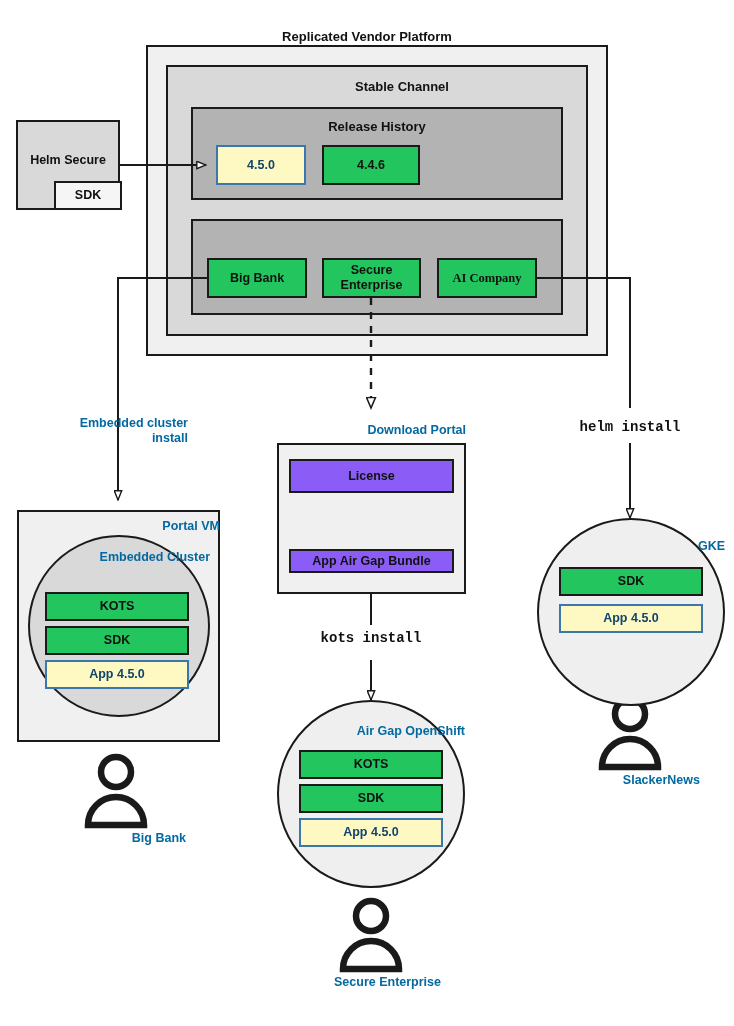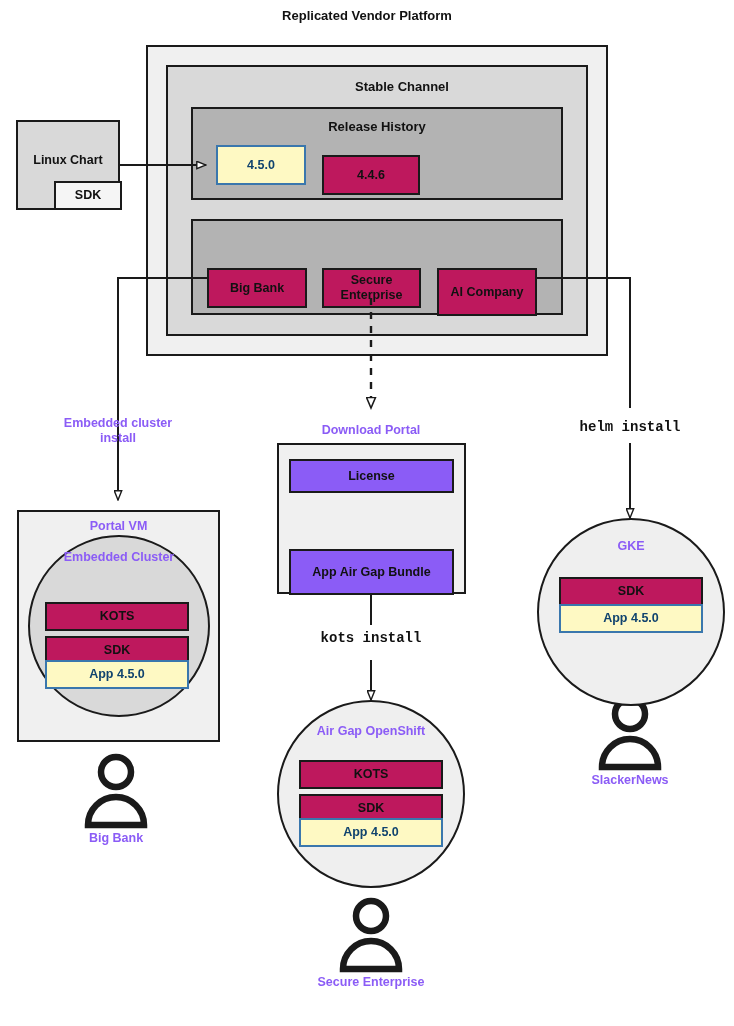--- a/index.html
+++ b/index.html
@@ -45,35 +45,35 @@
     font-family: "Liberation Mono", "DejaVu Sans Mono", monospace;
     font-weight: bold;
     font-size: 14px;
     text-align: center;
     color: #111;
     line-height: 16px;
   }
   .cap {
     font-weight: bold;
     font-size: 12.5px;
-    text-align: center;
+    text-align: right;
     line-height: 15px;
-    color: #8b5cf6;
+    color: #0369a1;
   }
 
   
   .box {
     border: 2px solid #1a1a1a;
     background: #ffffff;
   }
   .fill-l1 { background: #f0f0f0; }
   .fill-l2 { background: #d9d9d9; }
   .fill-l3 { background: #b3b3b3; }
   .fill-grey { background: #8b5cf6; }
-  .fill-white { background: #be185d; margin-top: 10px; }
+  .fill-white { background: #22c55e; }
   .fill-lite { background: #f5f5f5; }
 
   .blue {
     background: #fef9c3;
     border: 2px solid #3a77ad;
     color: #10436e;
   }
   .blue .lbl, .blue.lbl { color: #10436e; }
 
   .circle {
@@ -93,41 +93,41 @@
   }
   .stroke { stroke: #1a1a1a; stroke-width: 2; fill: none; }
   .stroke-dash { stroke: #1a1a1a; stroke-width: 2.4; fill: none; stroke-dasharray: 7 7; }
   .person { stroke: #1a1a1a; stroke-width: 6.5; fill: none; stroke-linecap: round; }
 </style>
 </head>
 <body>
 
 <div id="stage">
 
-  <div class="abs ttl" style="left:0; top:8px; width:734px;">Replicated Vendor Platform</div>
+  <div class="abs ttl" style="left:0; top:29px; width:734px;">Replicated Vendor Platform</div>
 
   <div class="abs box fill-l1" style="left:146px; top:45px; width:462px; height:311px;"></div>
 
   <div class="abs box fill-l2" style="left:166px; top:65px; width:422px; height:271px;"></div>
   <div class="abs ttl" style="left:166px; top:79px; width:472px;">Stable Channel</div>
 
   <div class="abs box fill-l3" style="left:191px; top:107px; width:372px; height:93px;"></div>
   <div class="abs ttl" style="left:191px; top:119px; width:372px;">Release History</div>
 
   <div class="abs blue lbl" style="left:216px; top:145px; width:90px; height:40px;">4.5.0</div>
   <div class="abs box lbl fill-white" style="left:322px; top:145px; width:98px; height:40px;">4.4.6</div>
 
   <div class="abs box fill-l3" style="left:191px; top:219px; width:372px; height:96px;"></div>
 
   <div class="abs box lbl fill-white" style="left:207px; top:258px; width:100px; height:40px;">Big Bank</div>
   <div class="abs box lbl fill-white" style="left:322px; top:258px; width:99px; height:40px; padding:0 4px;">Secure Enterprise</div>
-  <div class="abs box lbl fill-white" style="left:437px; top:258px; width:100px; height:48px;">AI Company</div>
+  <div class="abs box lbl fill-white" style="left:437px; top:258px; width:100px; height:40px;font-family:Liberation Serif, serif;">AI Company</div>
 
   <div class="abs box fill-l2" style="left:16px; top:120px; width:104px; height:90px;"></div>
-  <div class="abs lbl" style="left:16px; top:152px; width:104px; height:16px;">Linux Chart</div>
+  <div class="abs lbl" style="left:16px; top:152px; width:104px; height:16px;">Helm Secure</div>
   <div class="abs box lbl fill-lite" style="left:54px; top:181px; width:68px; height:29px;">SDK</div>
 
   <svg class="conn" viewBox="0 0 734 1026">
     <defs>
       <marker id="ar" markerWidth="11" markerHeight="9" refX="10" refY="4.5" orient="auto" markerUnits="userSpaceOnUse">
         <path d="M0.8,0.8 L10,4.5 L0.8,8.2 Z" fill="#ffffff" stroke="#1a1a1a" stroke-width="1.4"></path>
       </marker>
       <marker id="ard" markerWidth="13" markerHeight="11" refX="11.5" refY="5.5" orient="auto" markerUnits="userSpaceOnUse">
         <path d="M1,1 L11.5,5.5 L1,10 Z" fill="#ffffff" stroke="#1a1a1a" stroke-width="1.6"></path>
       </marker>
@@ -160,21 +160,21 @@
     </g>
   </svg>
 
   <div class="abs cap" style="left:48px; top:416px; width:140px;">Embedded cluster install</div>
   <div class="abs mono" style="left:545px; top:419px; width:170px;">helm install</div>
   <div class="abs mono" style="left:291px; top:630px; width:160px;">kots install</div>
 
   <div class="abs cap" style="left:276px; top:423px; width:190px;">Download Portal</div>
   <div class="abs box fill-l1" style="left:277px; top:443px; width:189px; height:151px;"></div>
   <div class="abs box lbl fill-grey" style="left:289px; top:459px; width:165px; height:34px;">License</div>
-  <div class="abs box lbl fill-grey" style="left:289px; top:549px; width:165px; height:46px;">App Air Gap Bundle</div>
+  <div class="abs box lbl fill-grey" style="left:289px; top:549px; width:165px; height:24px;">App Air Gap Bundle</div>
 
   <div class="abs box fill-l1" style="left:17px; top:510px; width:203px; height:232px;"></div>
   <div class="abs cap" style="left:17px; top:519px; width:203px;">Portal VM</div>
   <div class="abs circle circle-l2" style="left:28px; top:535px; width:182px; height:182px;"></div>
   <div class="abs cap" style="left:28px; top:550px; width:182px;">Embedded Cluster</div>
   <div class="abs box lbl fill-white" style="left:45px; top:592px; width:144px; height:29px;">KOTS</div>
   <div class="abs box lbl fill-white" style="left:45px; top:626px; width:144px; height:29px;">SDK</div>
   <div class="abs blue lbl" style="left:45px; top:660px; width:144px; height:29px;">App 4.5.0</div>
   <div class="abs cap" style="left:46px; top:831px; width:140px;">Big Bank</div>
 

